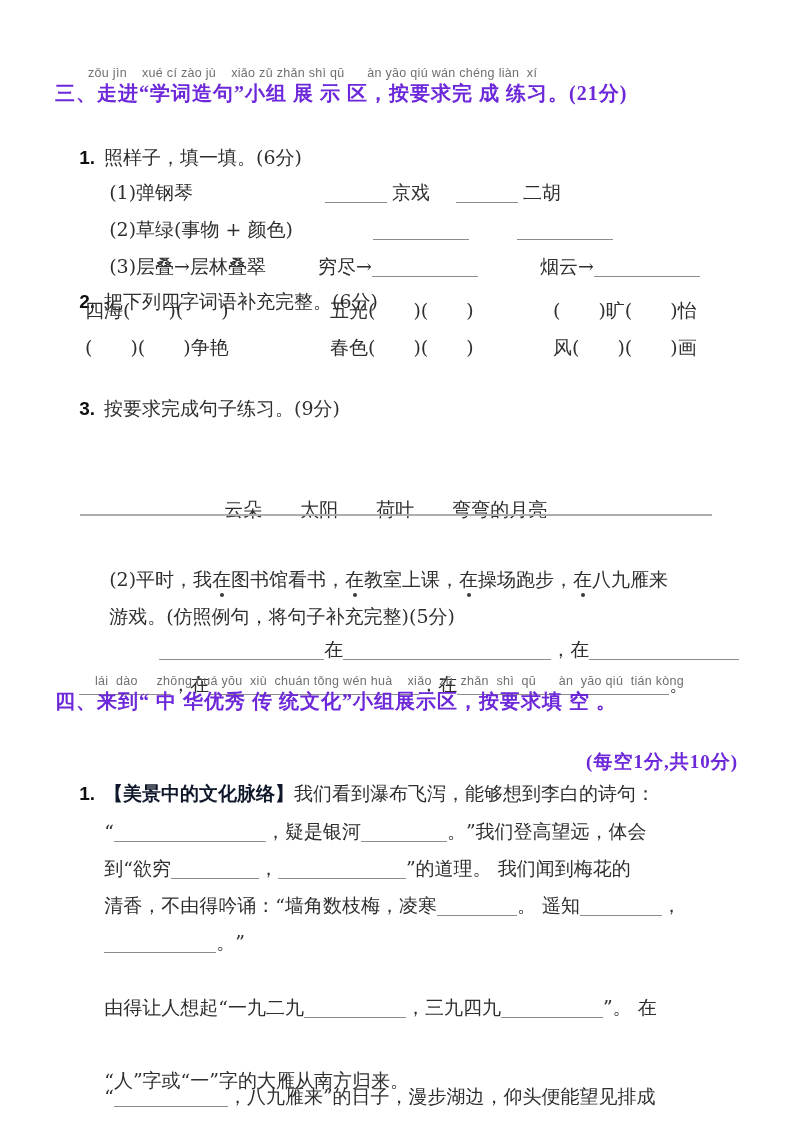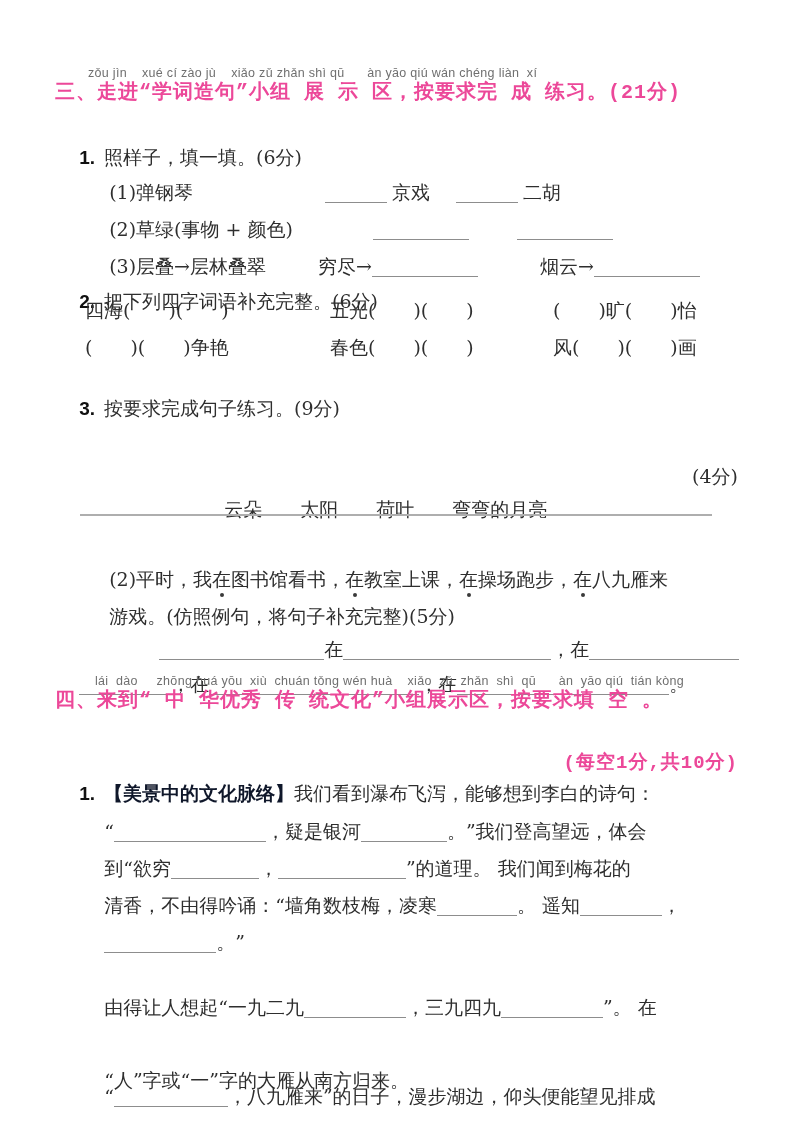--- a/index.html
+++ b/index.html
@@ -12,22 +12,22 @@
     color:#2e2e2e;
     overflow:hidden;
     margin:0 auto;
   }
   .line { position:absolute; font-size:19px; white-space:pre; line-height:26px; }
   .pinyin {
     font-family:Liberation Sans, sans-serif;
     color:#6f6f6f; font-size:12.5px; white-space:pre; letter-spacing:0.3px;
   }
   .sec-title {
-    font-family:Liberation Mono, monospace;
-    font-weight:bold; color:#ec4899; font-size:20px; letter-spacing:1px;
+    font-family:Liberation Serif, serif;
+    font-weight:bold; color:#6d28d9; font-size:20px; letter-spacing:1px;
     white-space:pre;
   }
   .qnum {
     font-family:"Liberation Sans", sans-serif;
     font-weight:bold; color:#101010; margin-right:9px;
   }
   .tag {
     font-family:Liberation Sans, sans-serif;
     font-weight:bold; color:#0f172a;
   }
@@ -91,23 +91,20 @@
     <span style="left:0;">(　　)(　　)争艳</span>
     <span style="left:245px;">春色(　　)(　　)</span>
     <span style="left:468px;">风(　　)(　　)画</span>
   </div>
 
   <div class="line" style="left:55px; top:369px;">
     <span class="qnum">3.</span><span>按要求完成句子练习。(9分)</span>
   </div>
 
 
-  <div class="line right" style="top:437px;">
-    <span>(4分)</span>
-  </div>
 
   <div class="line" style="left:200px; top:470px;">
     <span>云朵　　太阳　　荷叶　　弯弯的月亮</span>
   </div>
 
   <div class="ans-line" style="left:80px; top:514px; width:632px;"></div>
 
   <div class="line" style="left:85px; top:540px;">
     <span>(2)平时，我</span><span class="emph">在</span><span>图书馆看书，</span><span class="emph">在</span><span>教室上课，</span><span class="emph">在</span><span>操场跑步，</span><span class="emph">在</span><span>八九雁来</span>
   </div>

